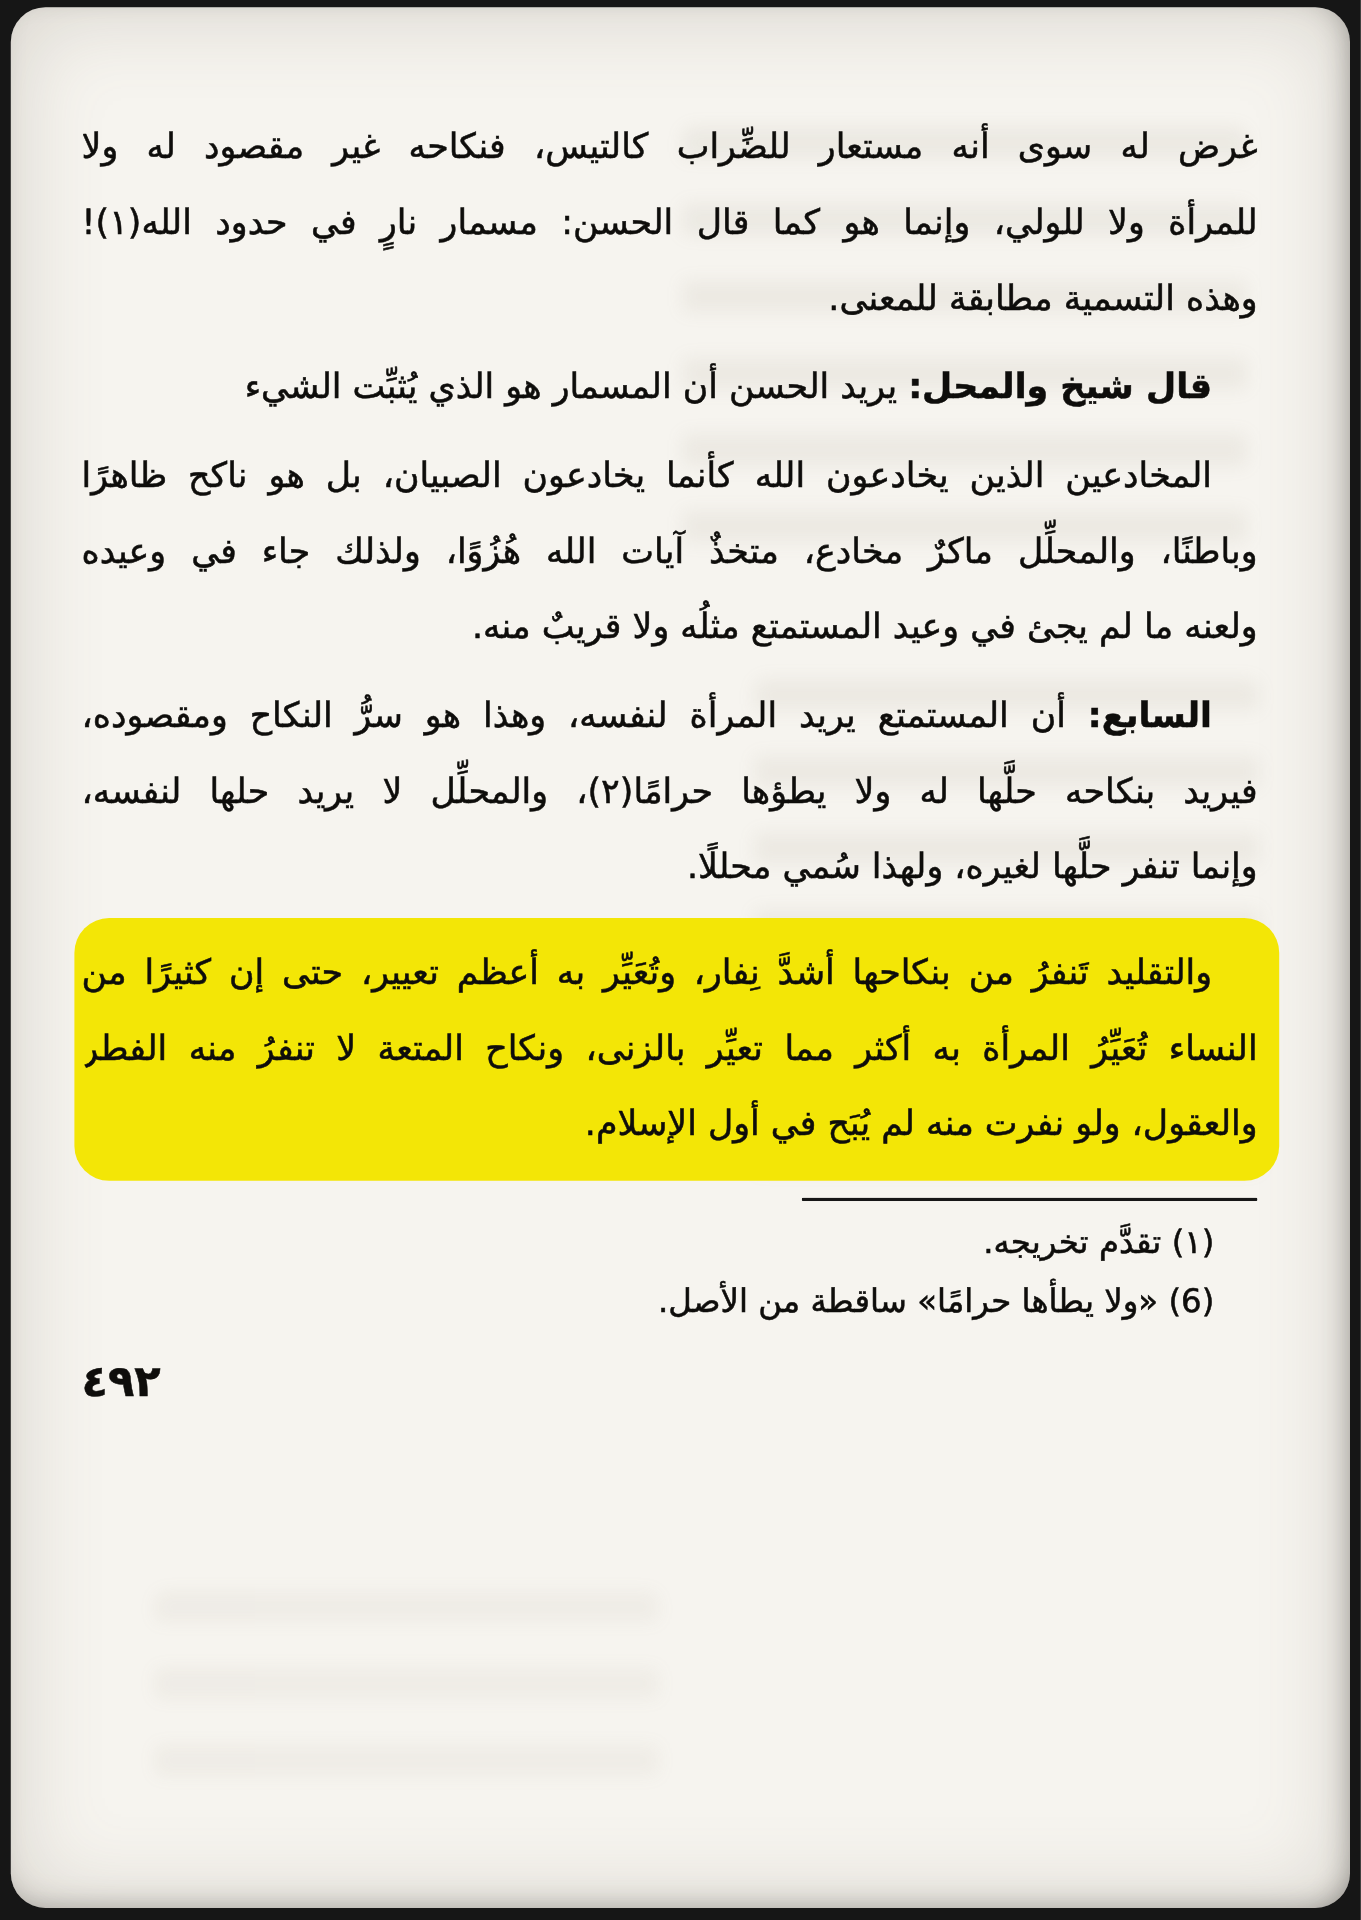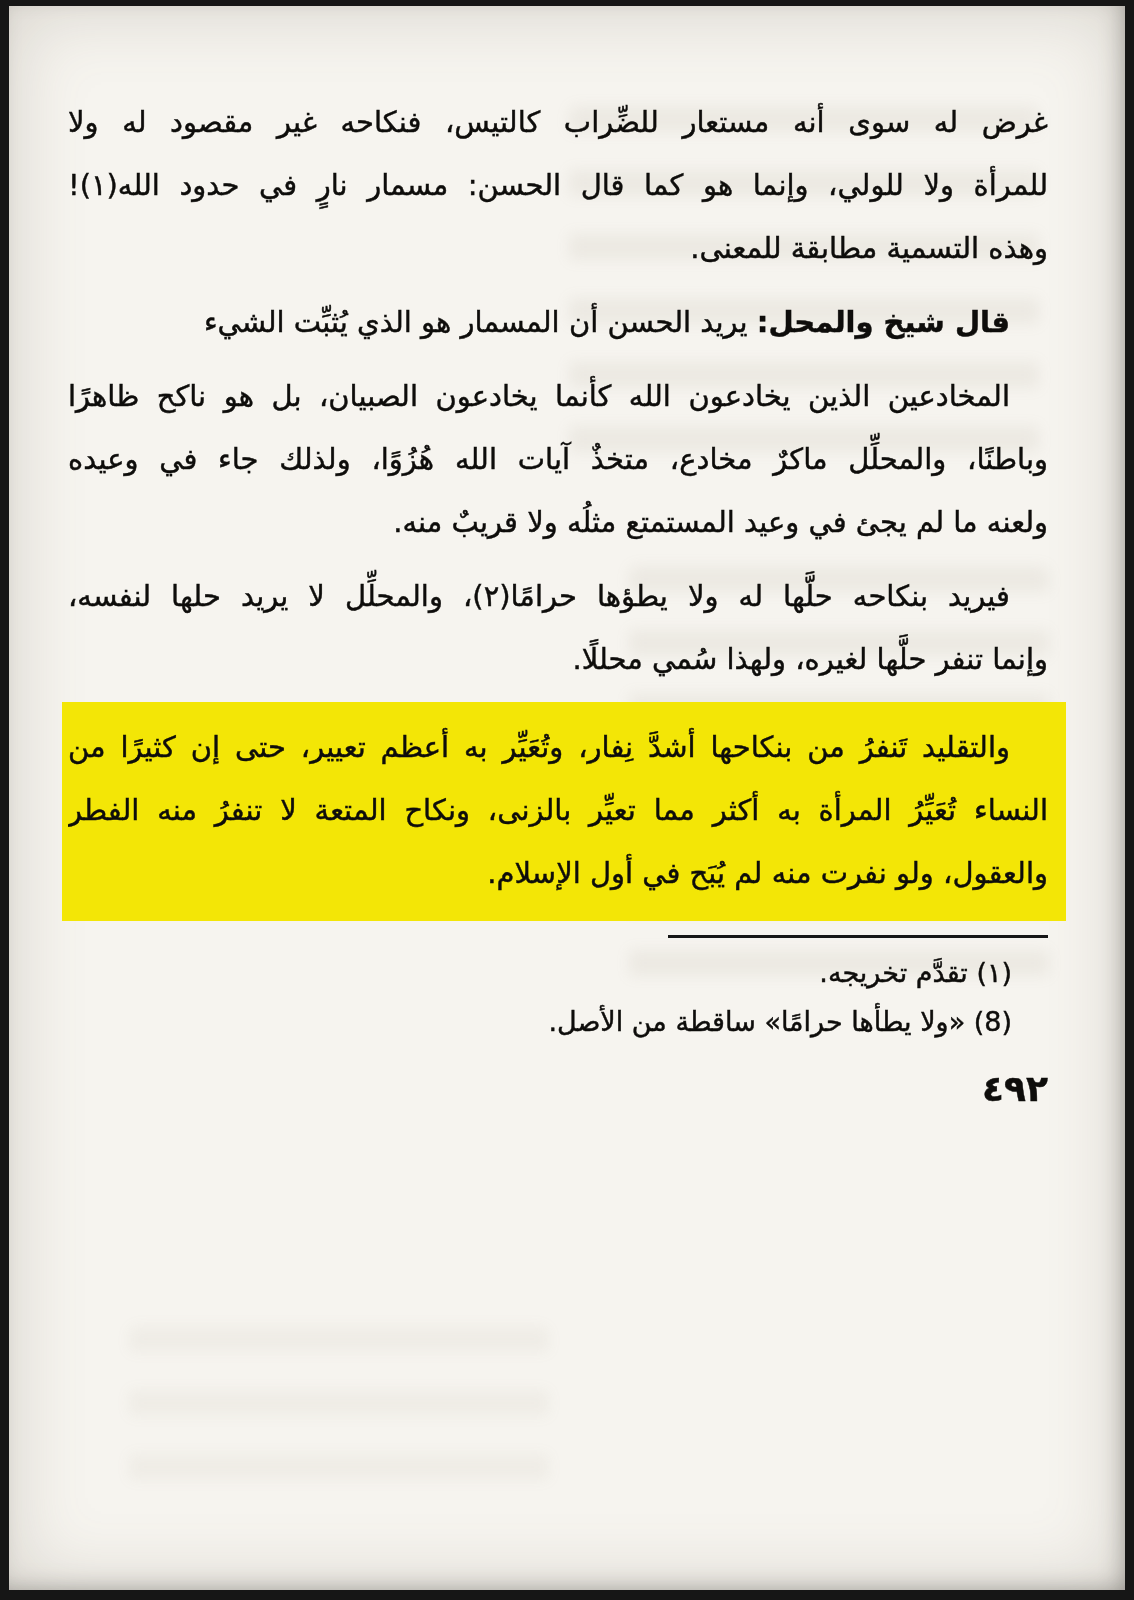--- a/index.html
+++ b/index.html
@@ -1,21 +1,21 @@
 <!DOCTYPE html>
 <html lang="ar" dir="rtl" style="--paper: #f6f4ef; --frame: #161616; --ink: #0e0d0b; --highlight: #f3e606;"><head>
 <meta charset="utf-8">
 <style>
   :root {
     --paper: #f6f4ef;
     --frame: #161616;
     --ink: #0e0d0b;
     --highlight: #f3e606;
   }
-  * { box-sizing: border-box; }
+  * { box-sizing: border-box; border-radius: 29px; }
   html, body { margin: 0; padding: 0; }
   body {
     width: 1134px;
     height: 1600px;
     position: relative;
     overflow: hidden;
     background: var(--frame);
     font-family: "DejaVu Sans", sans-serif;
   }
   .page {
@@ -79,21 +79,21 @@
     line-height: 49px;
   }
   .footnotes .line {
     text-align: left;
     text-align-last: right;
     padding-right: 36px;
     height: 49px;
   }
   .page-number {
     margin-top: 6px;
-    text-align: right;
+    text-align: left;
     font-size: 36px;
     font-weight: 700;
     letter-spacing: 2px;
   }
 </style>
 </head>
 <body>
 
 <div class="page">
   <div class="ghost g1"></div>
@@ -112,33 +112,34 @@
         <div class="line"><span class="lead">قال شيخ والمحل:</span> يريد الحسن أن المسمار هو الذي يُثبِّت الشيء</div>
       </div>
 
     <div class="para indent">
         <div class="line">المخادعين الذين يخادعون الله كأنما يخادعون الصبيان، بل هو ناكح ظاهرًا</div>
         <div class="line">وباطنًا، والمحلِّل ماكرٌ مخادع، متخذٌ آيات الله هُزُوًا، ولذلك جاء في وعيده</div>
         <div class="line">ولعنه ما لم يجئ في وعيد المستمتع مثلُه ولا قريبٌ منه.</div>
       </div>
 
     <div class="para indent">
+        <div class="line"><span class="lead">السابع:</span> أن المستمتع يريد المرأة لنفسه، وهذا هو سرُّ النكاح ومقصوده،</div>
         <div class="line">فيريد بنكاحه حلَّها له ولا يطؤها حرامًا(٢)، والمحلِّل لا يريد حلها لنفسه،</div>
         <div class="line">وإنما تنفر حلَّها لغيره، ولهذا سُمي محللًا.</div>
       </div>
 
 
     <div class="para indent highlight">
         <div class="line">والتقليد تَنفرُ من بنكاحها أشدَّ نِفار، وتُعَيِّر به أعظم تعيير، حتى إن كثيرًا من</div>
         <div class="line">النساء تُعَيِّرُ المرأة به أكثر مما تعيِّر بالزنى، ونكاح المتعة لا تنفرُ منه الفطر</div>
         <div class="line">والعقول، ولو نفرت منه لم يُبَح في أول الإسلام.</div>
       </div>
 
     <div class="footnote-sep"></div>
 
     <div class="para footnotes">
         <div class="line">(١) تقدَّم تخريجه.</div>
-        <div class="line">(8) «ولا يطأها حرامًا» ساقطة من الأصل.</div>
+        <div class="line">(6) «ولا يطأها حرامًا» ساقطة من الأصل.</div>
       </div>
 
     <div class="page-number">٤٩٢</div>
   </div>
 </div>
 
 </body></html>

